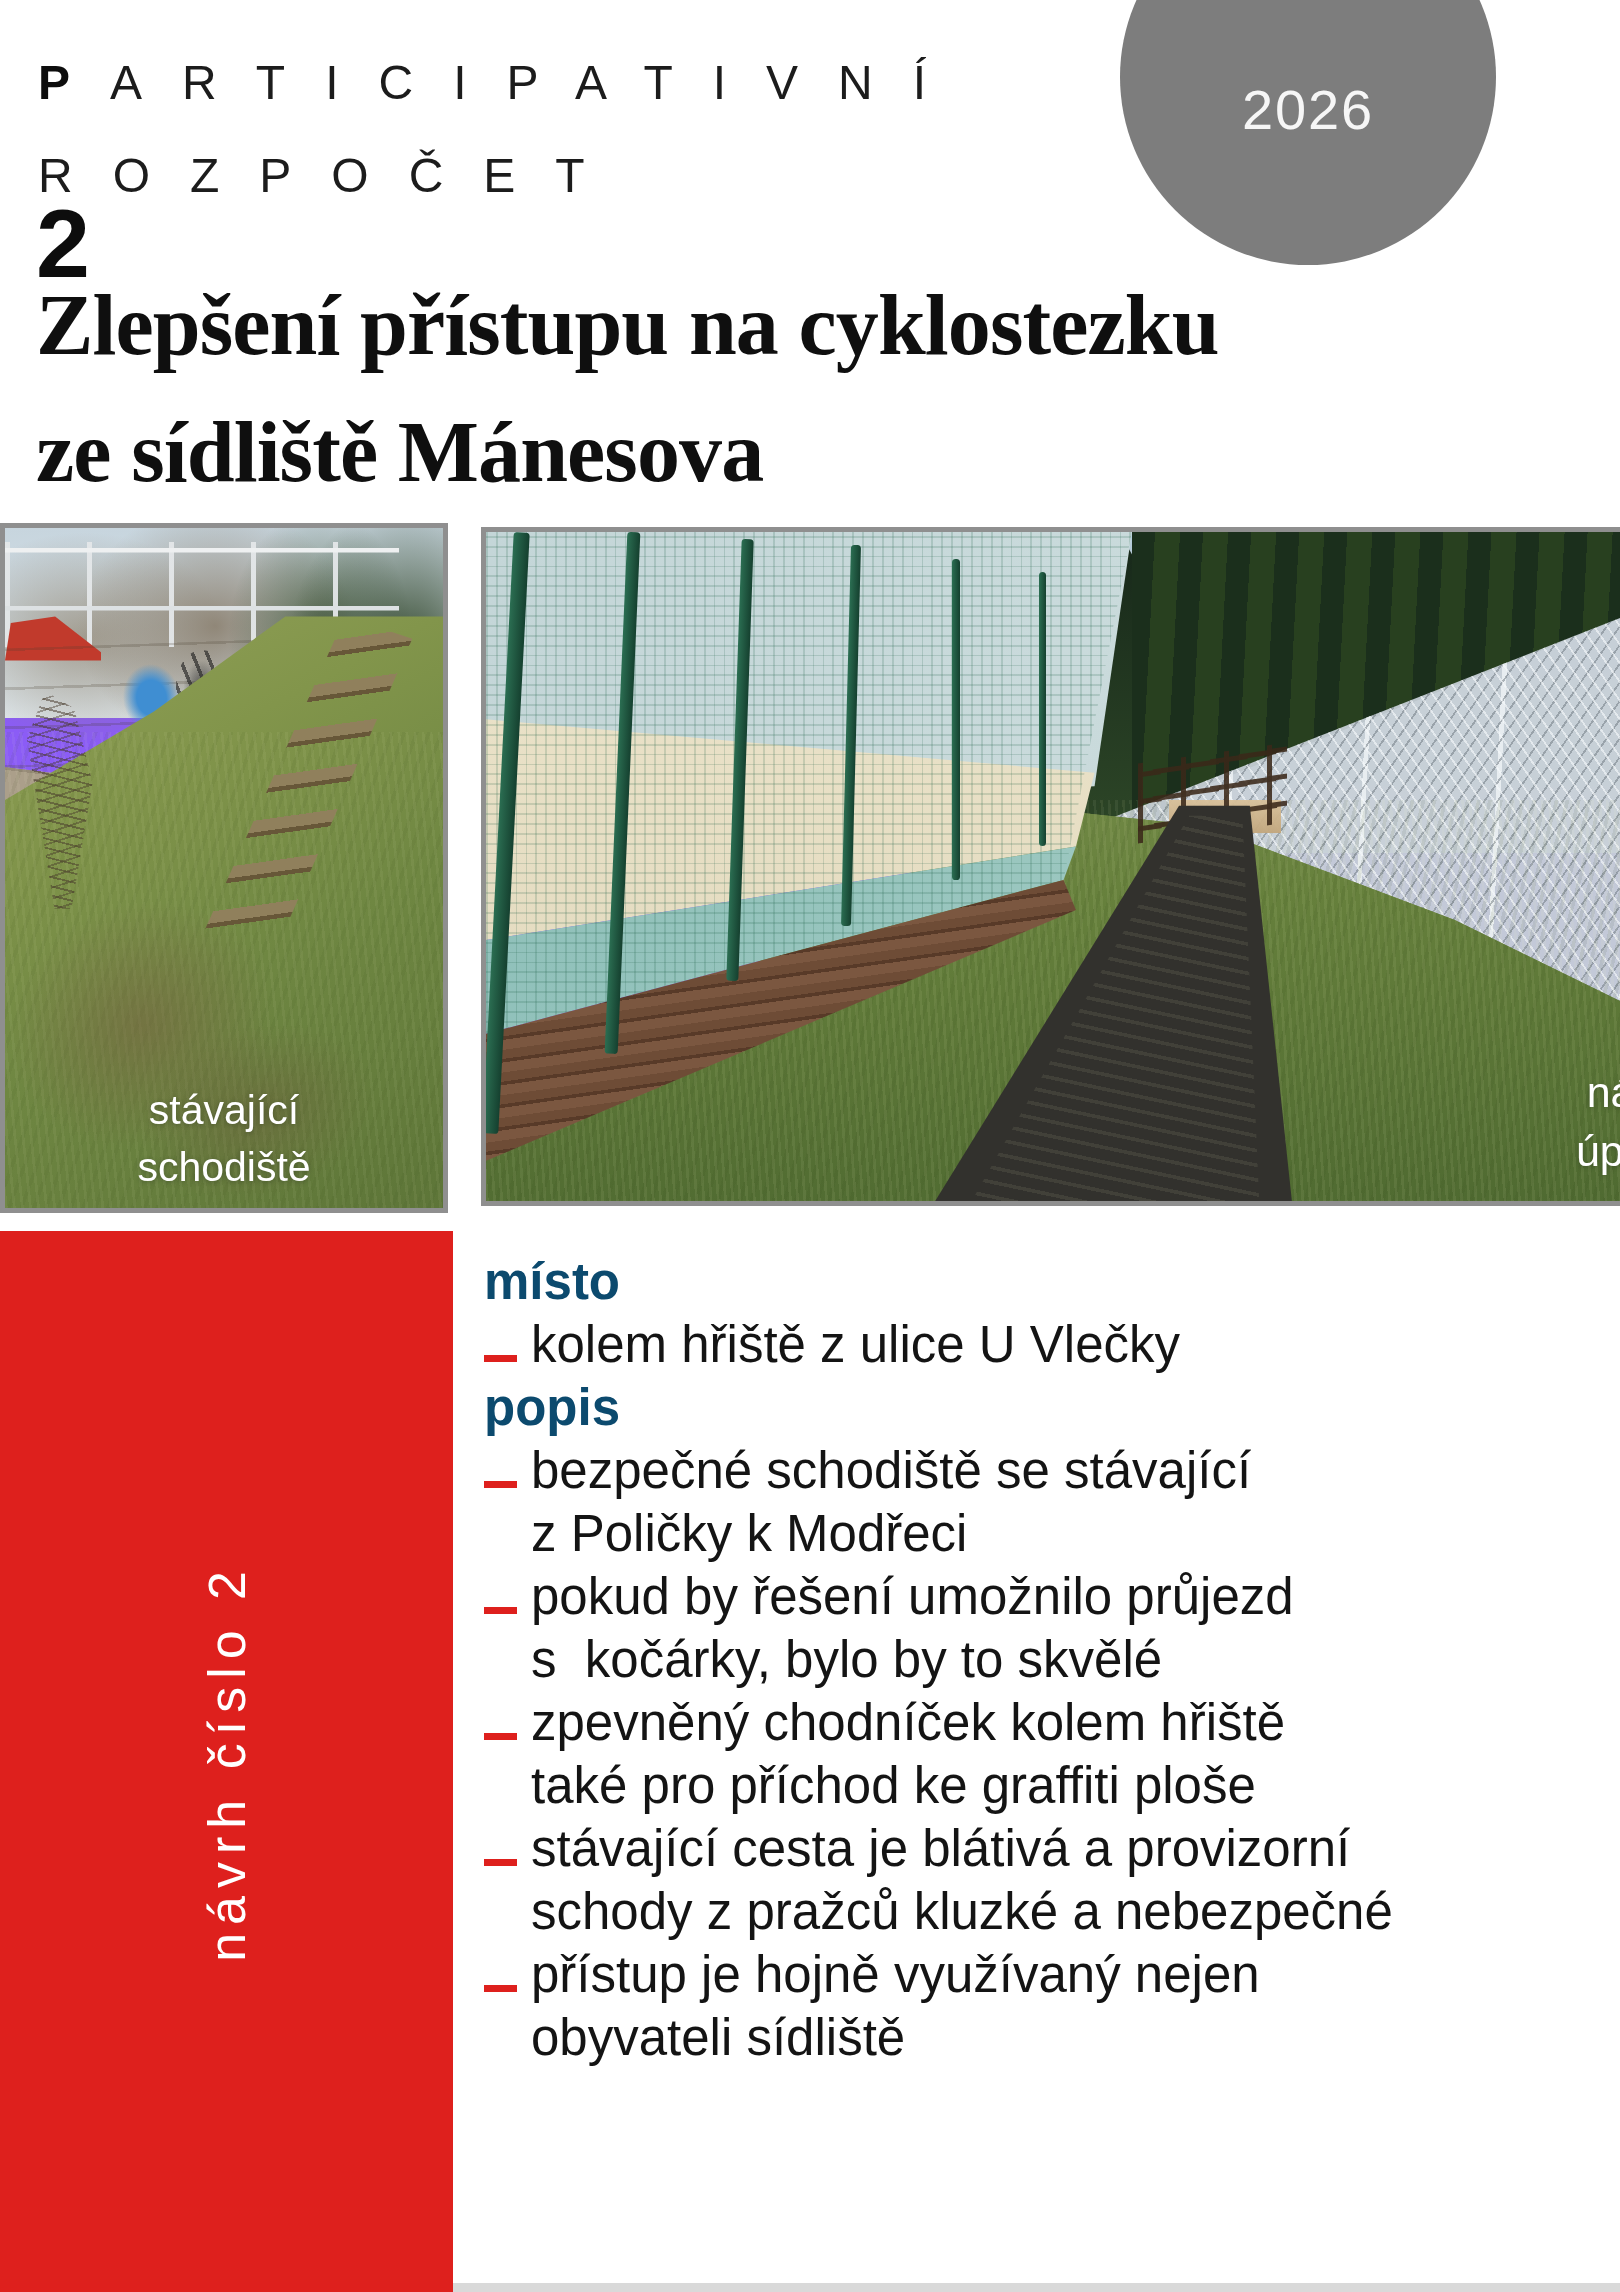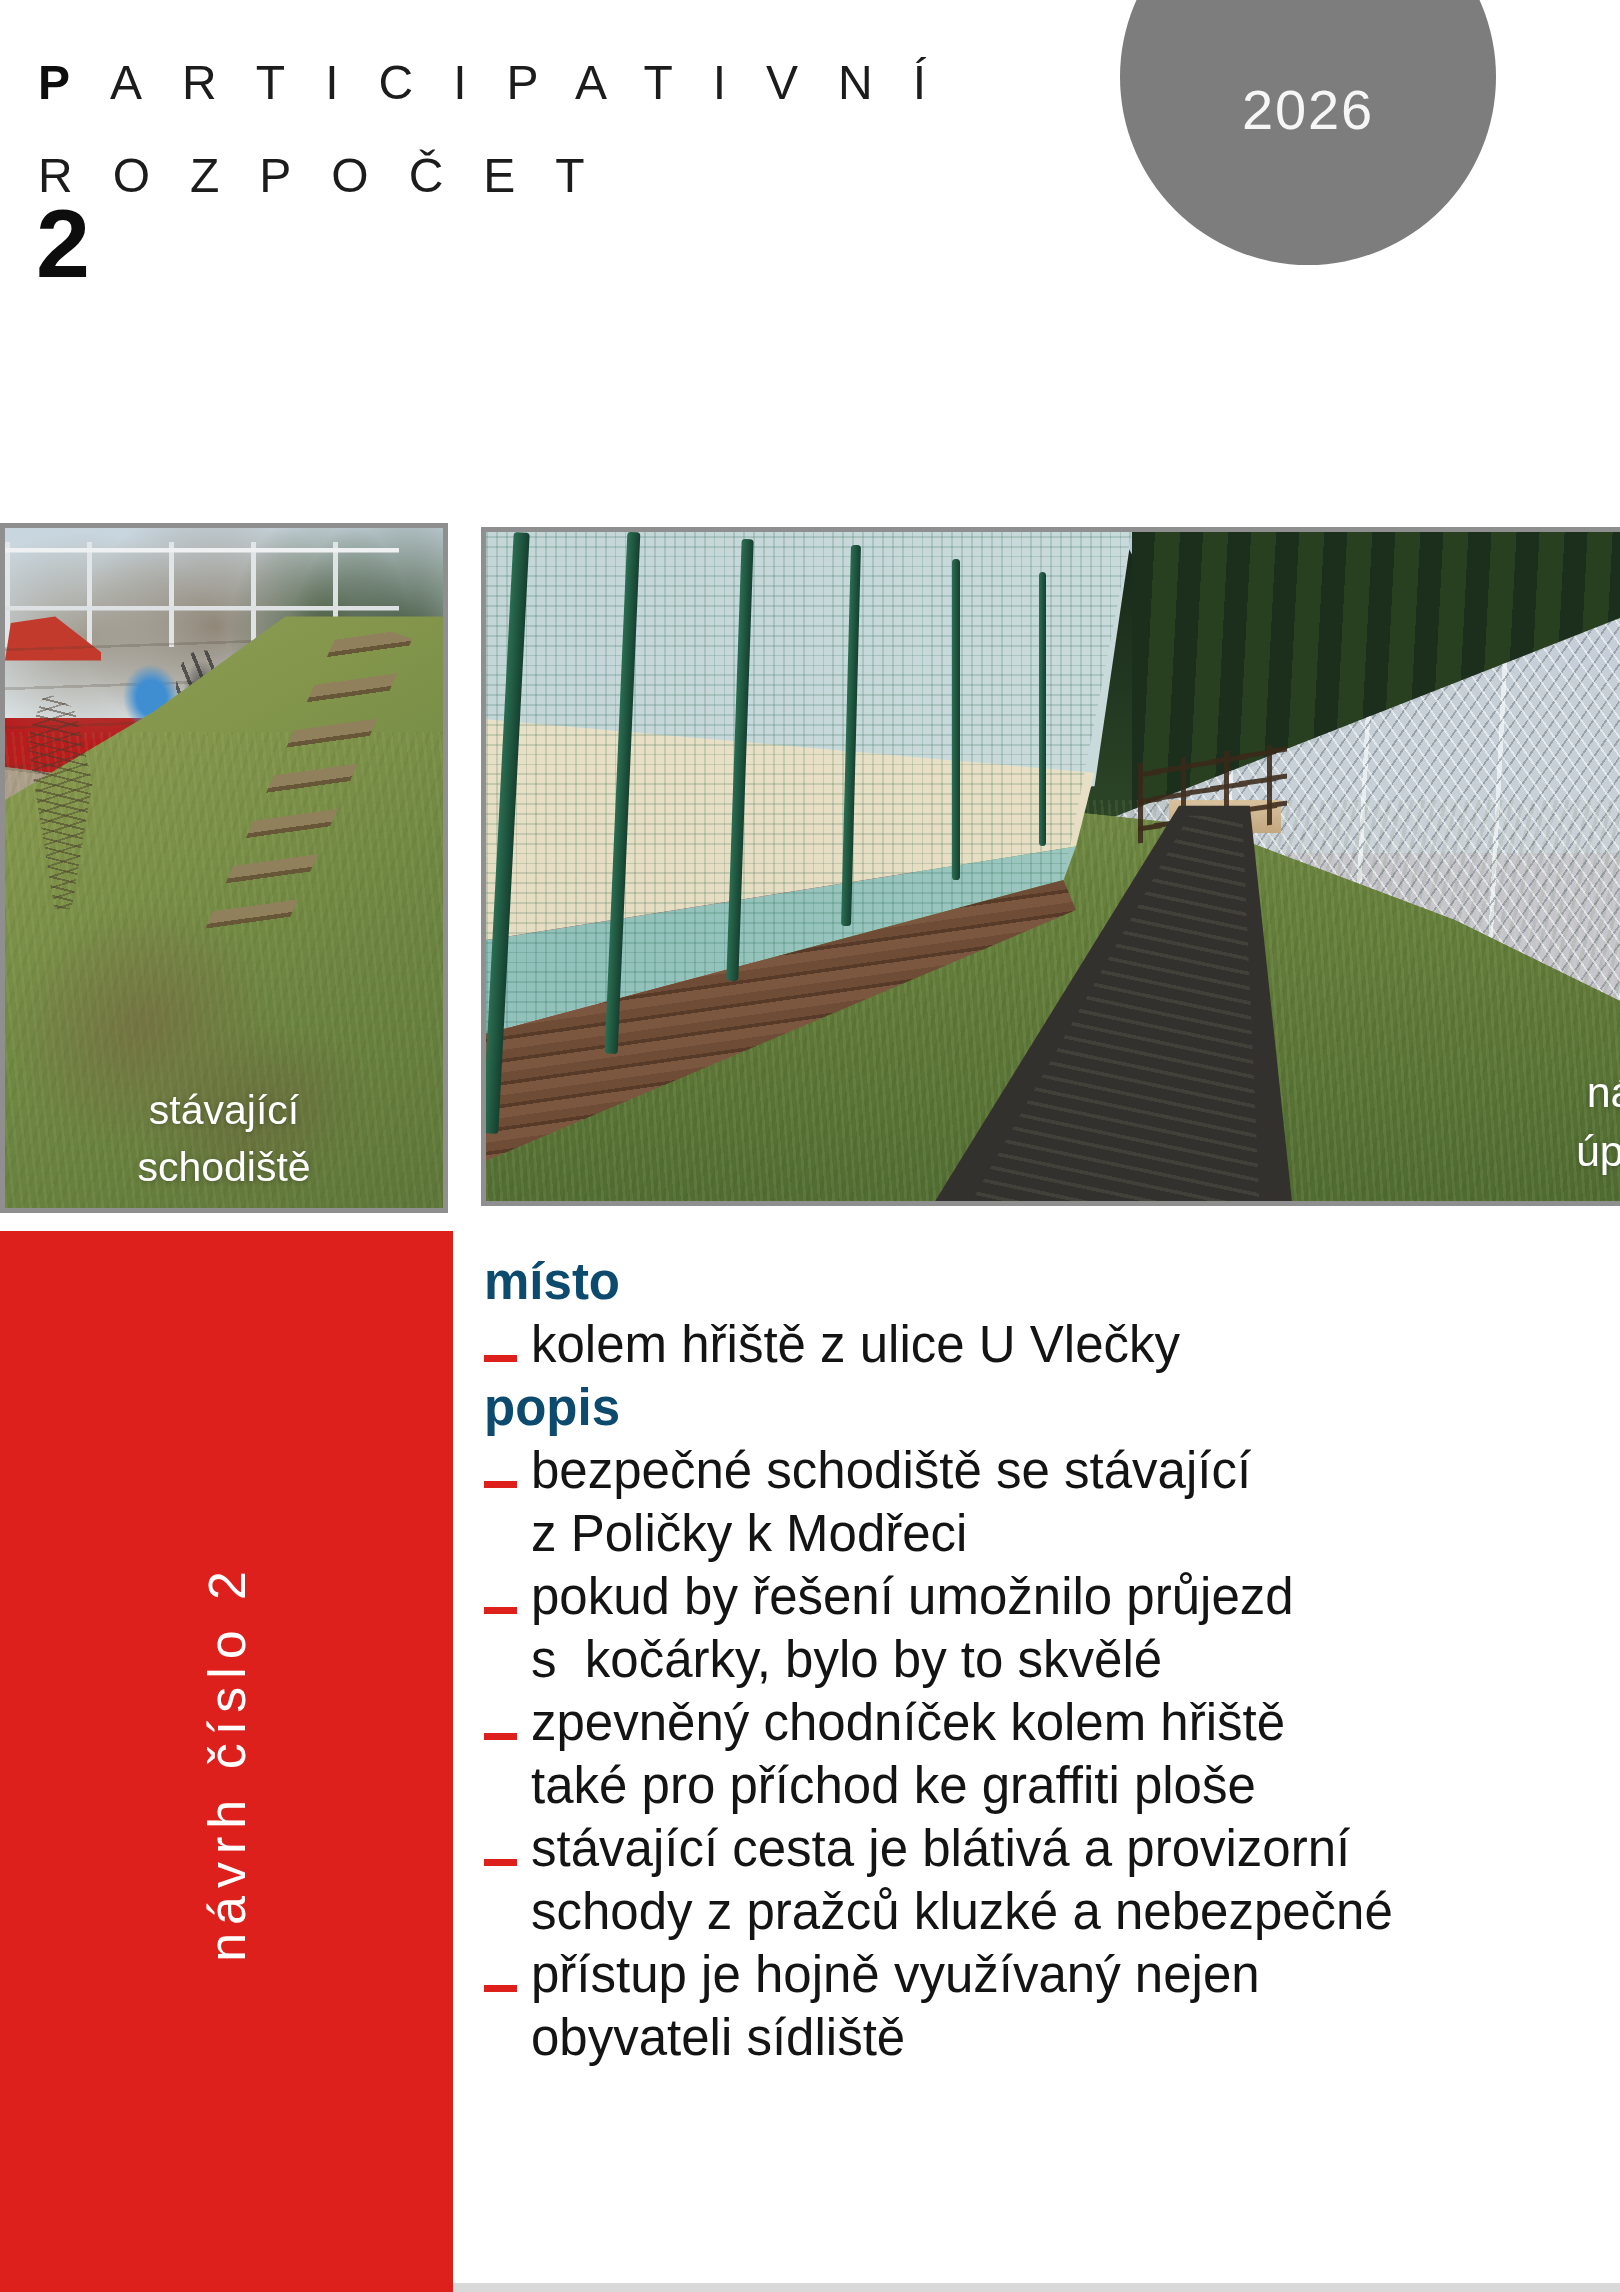--- a/index.html
+++ b/index.html
@@ -21,21 +21,21 @@
   }
   .year-text {
     position:absolute; left:0; right:0; top:188px; text-align:center;
     font-size:56px; letter-spacing:1.8px; font-weight:400; color:#f6f6f6;
   }
 
   .title { position:absolute; left:36px; top:262px; font-family:"Liberation Serif", serif; font-weight:700; color:#0f0f0f; }
   .title-line { font-size:86px; line-height:127px; letter-spacing:-0.9px; white-space:nowrap; }
 
   
-  .photo { position:absolute; border:5.4px solid #8f8f8f; box-sizing:border-box; overflow:hidden; background:#b91c1c; }
+  .photo { position:absolute; border:5.4px solid #8f8f8f; box-sizing:border-box; overflow:hidden; background:#8b5cf6; }
   .photo-left  { left:0;   top:523px; width:448px;  height:690px; }
   .photo-right { left:481px; top:527px; width:1252px; height:679px; }
   .scene { position:absolute; left:0; top:0; width:100%; height:100%; }
   .scene > div { position:absolute; }
 
   .caption { position:absolute; z-index:30; color:#ffffff; font-weight:300; text-align:center;
              text-shadow:0 0.9px 5.4px rgba(40,50,30,.45); }
   .caption-left  { left:0; right:0; bottom:12.5px; font-size:41px; line-height:57px; }
   .caption-right { right:23px; bottom:19.7px; font-size:43px; line-height:59px; }
 
@@ -174,20 +174,24 @@
     <div class="kicker-line"><span class="kicker-p">P</span><span>ARTICIPATIVNÍ</span></div>
     <div class="kicker-line second">ROZPOČET</div>
   </div>
 
   <div class="big-number">2</div>
 
   <div class="year-circle">
     <div class="year-text">2026</div>
   </div>
 
+  <h1 class="title" style="margin:0;">
+    <span class="title-line" style="display:block;">Zlepšení přístupu na cyklostezku</span>
+    <span class="title-line" style="display:block;">ze sídliště Mánesova</span>
+  </h1>
 
   <div class="photo photo-left">
     <div class="scene">
       <div class="ls-sky"></div>
       <div class="ls-trees"></div>
       <div class="ls-rail"></div>
       <div class="ls-roof"></div>
       <div class="ls-wall"></div>
       <div class="ls-wall-low"></div>
       <div class="ls-arch"></div>

